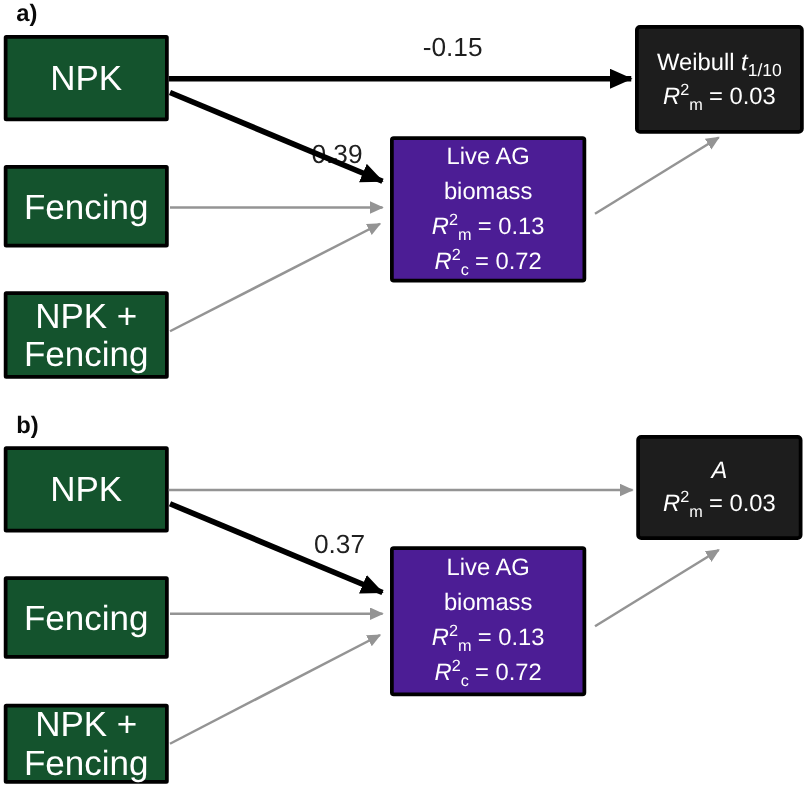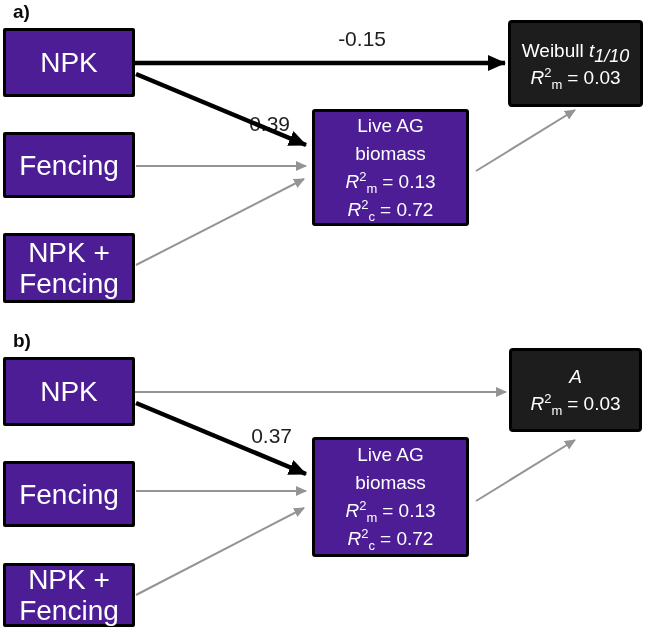--- a/index.html
+++ b/index.html
@@ -5,30 +5,30 @@
   html,body{margin:0;padding:0;background:#ffffff;}
   .canvas{
     position:relative;width:646px;height:632px;background:#ffffff;overflow:hidden;
     font-family:"Liberation Sans","DejaVu Sans",sans-serif;
   }
   .box{
     position:absolute;box-sizing:border-box;border:3px solid #000000;
     display:flex;flex-direction:column;align-items:center;justify-content:center;
     text-align:center;color:#ffffff;
   }
-  .predictor{background:#4c1d95;font-size:28px;line-height:31px;border-radius:2px;padding:0 2px;}
+  .predictor{background:#14532d;font-size:28px;line-height:31px;border-radius:2px;padding:0 2px;}
   .mediator{background:#4c1d95;font-size:19px;line-height:28px;border-radius:3px;}
   .response{background:#1d1d1d;font-size:19px;line-height:27px;border-radius:4px;}
   .panel-label{position:absolute;font-weight:700;font-size:19px;color:#0a0a0a;}
   .path-label{position:absolute;font-size:21px;color:#1f1f1f;text-align:right;width:64px;}
   .stat sup{font-size:13px;line-height:0;}
   .stat sub{font-size:13px;line-height:0;}
   .stat .rest{margin-left:5px;text-align:right;}
   .var{font-style:italic;}
-  .title sub{font-size:18px;font-style:italic;line-height:0;}
+  .title sub{font-size:14px;line-height:0;}
   svg.arrows{position:absolute;left:0;top:0;pointer-events:none;}
   line.sig{stroke:#000000;stroke-width:4.5;}
   line.ns{stroke:#949494;stroke-width:2;}
 </style>
 </head>
 <body>
 
 <div class="canvas">
 
   <div class="panel-label" style="left:13px;top:1px;">a)</div>

